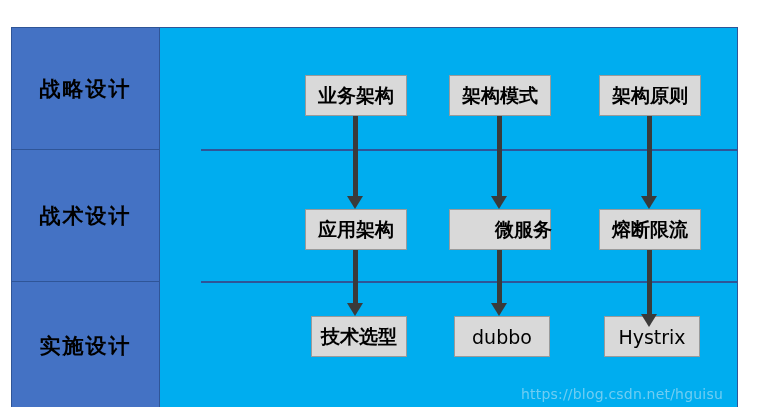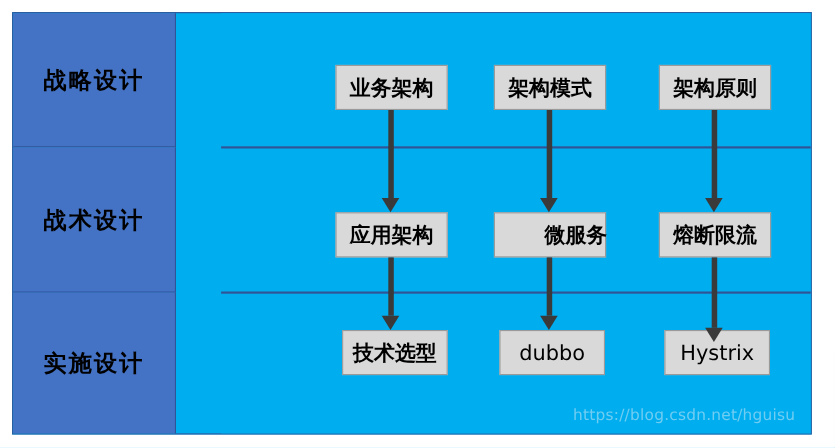--- a/index.html
+++ b/index.html
@@ -10,21 +10,21 @@
   body {
     width: 759px;
     height: 407px;
     font-family: "DejaVu Sans", "Liberation Sans", sans-serif;
     overflow: hidden;
   }
 
   #diagram-root {
     position: absolute;
     left: 0;
-    top: 0;
+    top: 16px;
     width: 759px;
     height: 315px;
     background: #ffffff;
   }
 
   
   .figure-frame {
     position: absolute;
     left: 11px;
     top: 11px;

